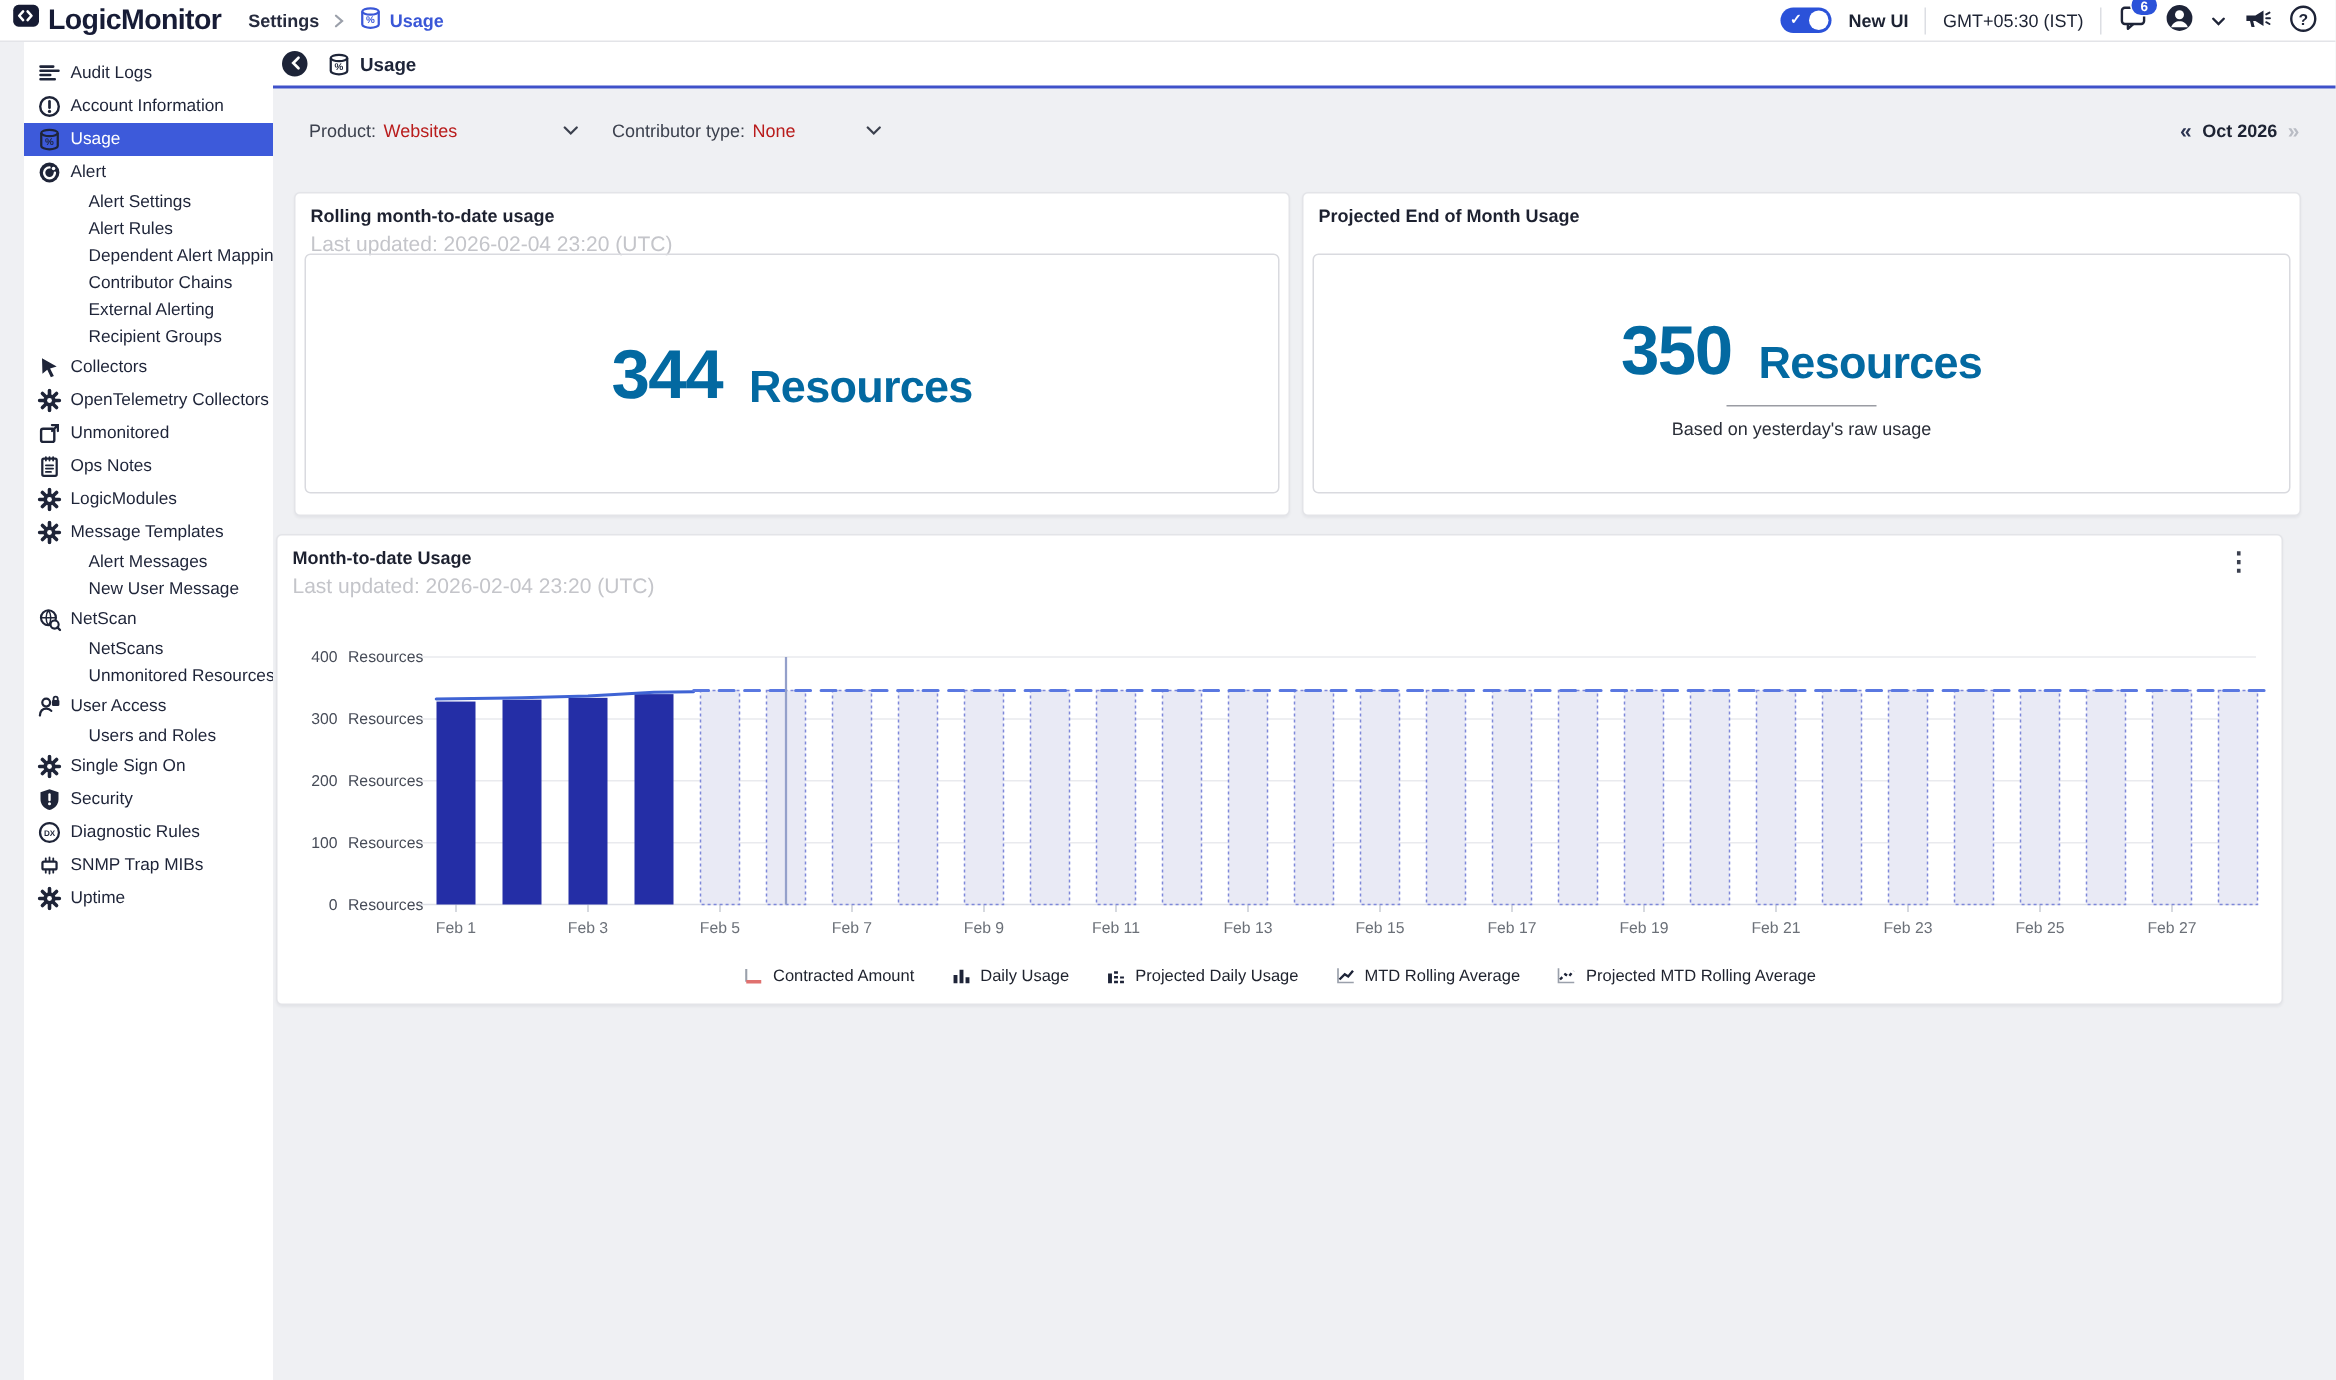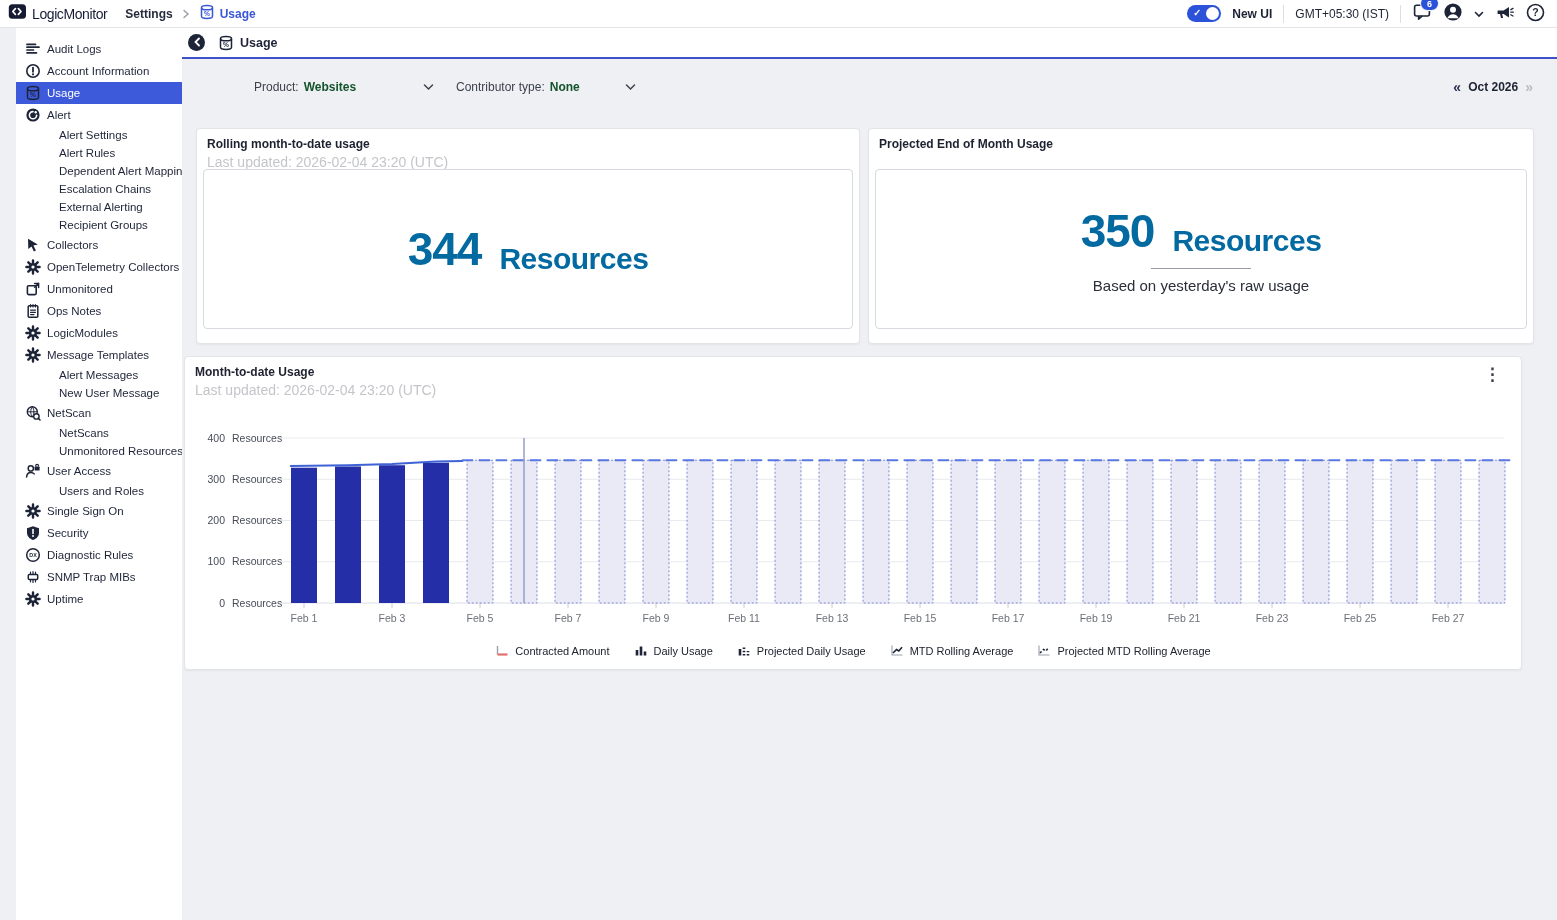--- a/index.html
+++ b/index.html
@@ -5,21 +5,21 @@
   html,body{margin:0;padding:0;}
   body{
     width:1557px;height:920px;position:relative;overflow:hidden;
     font-family:"Liberation Sans",sans-serif;background:#eff0f3;
     -webkit-font-smoothing:antialiased;
   }
   
   .topbar{position:absolute;top:0;left:0;width:1557px;height:27px;background:#fff;
     border-bottom:1px solid #e3e4e8;display:flex;align-items:center;z-index:10;}
   .logo-wrap{display:flex;align-items:center;margin-left:8px;}
-  .logo-text{font-size:14px;font-weight:400;color:#171c36;letter-spacing:-0.4px;margin-left:5px;}
+  .logo-text{font-size:19px;font-weight:700;color:#171c36;letter-spacing:-0.4px;margin-left:5px;}
   .bc-settings{margin-left:18px;font-size:12px;font-weight:700;color:#262b3e;}
   .bc-chev{margin:0 9px;display:flex;align-items:center;}
   .bc-usage{display:flex;align-items:center;gap:5px;font-size:12px;font-weight:700;color:#3a57d7;}
   .topbar-right{margin-left:auto;display:flex;align-items:center;gap:11px;margin-right:12px;}
   .toggle{width:34px;height:17px;border-radius:9px;background:#2b52d9;position:relative;cursor:pointer;flex:none;}
   .toggle .knob{position:absolute;top:2px;right:2px;width:13px;height:13px;border-radius:50%;background:#fff;}
   .toggle .check{position:absolute;left:6px;top:1.5px;color:#fff;font-size:9.5px;font-weight:700;}
   .tb-label{font-size:12px;font-weight:700;color:#1d2333;}
   .tb-text{font-size:12px;color:#1d2333;}
   .tb-divider{width:1px;height:18px;background:#dcdee3;}
@@ -42,44 +42,44 @@
   .main{position:absolute;top:28px;left:182px;right:0;bottom:0;background:#eff0f3;}
   .subheader{position:absolute;top:0;left:0;right:0;height:29px;background:#fff;
     border-bottom:2px solid #3f51c9;display:flex;align-items:center;padding-left:6px;}
   .back-btn{width:17px;height:17px;border-radius:50%;background:#1d2438;display:flex;align-items:center;
     justify-content:center;border:none;cursor:pointer;padding:0;}
   .ph-title{font-size:12.5px;font-weight:800;color:#1d2438;margin-left:6px;}
   .subheader .s-icon{margin-left:13px;display:flex;}
   .filterbar{position:absolute;top:31px;left:0;right:0;height:56px;display:flex;align-items:center;
     padding:0 24px;box-sizing:border-box;}
   .dropdown{display:flex;align-items:center;cursor:pointer;}
-  .dd-product{width:180px;margin-right:22px;margin-left:48px;}
+  .dd-product{width:180px;margin-right:22px;}
   .dd-contrib{width:180px;}
   .dd-label{font-size:12px;color:#3c414e;}
-  .dd-value{font-size:12px;font-weight:700;color:#14532d;margin-left:5px;}
+  .dd-value{font-size:12px;font-weight:400;color:#b91c1c;margin-left:5px;}
   .dd-caret{margin-left:auto;display:flex;}
   .pager{margin-left:auto;display:flex;align-items:center;}
   .pager-prev{font-size:14px;font-weight:700;color:#2b3350;cursor:pointer;background:none;border:none;padding:0;}
   .pager-next{font-size:14px;font-weight:700;color:#b9bcc4;cursor:pointer;background:none;border:none;padding:0;}
   .pager-label{font-size:12px;font-weight:600;color:#1d2333;margin:0 7px;}
   
   .card{position:absolute;background:#fff;border:1px solid #e3e4e8;border-radius:4px;
     box-shadow:0 1px 2px rgba(20,24,40,.05);}
   #card-rolling{left:14px;top:100px;width:662px;height:214px;}
   #card-projected{left:686px;top:100px;width:664px;height:214px;}
   #card-chart{left:2px;top:328px;width:1336px;height:312px;}
   .card-title{position:absolute;left:10px;top:8px;font-size:12px;font-weight:700;color:#1d2130;}
   .card-sub{position:absolute;left:10px;top:25px;font-size:14px;color:#c4c5ca;}
   .stat-box{position:absolute;left:6px;top:40px;right:6px;height:158px;border:1px solid #d9dadf;
     border-radius:4px;display:flex;flex-direction:column;align-items:center;justify-content:center;}
   .stat-row{display:flex;align-items:flex-end;gap:18px;color:#0369a1;}
   .stat-num{font-size:46px;font-weight:800;letter-spacing:-1px;}
   .stat-unit{font-size:30px;font-weight:600;letter-spacing:-0.5px;}
   .stat-divider{width:100px;border:none;border-top:1px solid #9a9ca3;margin:10px 0 8px;}
-  .stat-note{font-size:15px;color:#2a2e38;}
+  .stat-note{font-size:12px;color:#2a2e38;}
   .kebab{position:absolute;right:20px;top:9px;font-size:17px;font-weight:700;color:#3a3f4e;
     background:none;border:none;cursor:pointer;line-height:1;padding:0;}
   #chart-svg{position:absolute;left:0;top:60px;}
   .legend{position:absolute;bottom:12px;left:0;right:0;display:flex;justify-content:center;
     align-items:center;gap:24px;}
   .legend-item{display:flex;align-items:center;gap:6px;cursor:pointer;text-align:center;}
   .legend-item span{font-size:11px;color:#20242f;}
 </style>
 </head>
 <body>
@@ -196,21 +196,21 @@
     <div class="side-item sub">
       <span class="s-label">Alert Settings</span>
     </div>
     <div class="side-item sub">
       <span class="s-label">Alert Rules</span>
     </div>
     <div class="side-item sub">
       <span class="s-label">Dependent Alert Mapping</span>
     </div>
     <div class="side-item sub">
-      <span class="s-label">Escalation Chains</span>
+      <span class="s-label">Contributor Chains</span>
     </div>
     <div class="side-item sub">
       <span class="s-label">External Alerting</span>
     </div>
     <div class="side-item sub">
       <span class="s-label">Recipient Groups</span>
     </div>
     <div class="side-item">
       <span class="s-icon">
         <svg width="16" height="16" viewBox="0 0 16 16" xmlns="http://www.w3.org/2000/svg">

